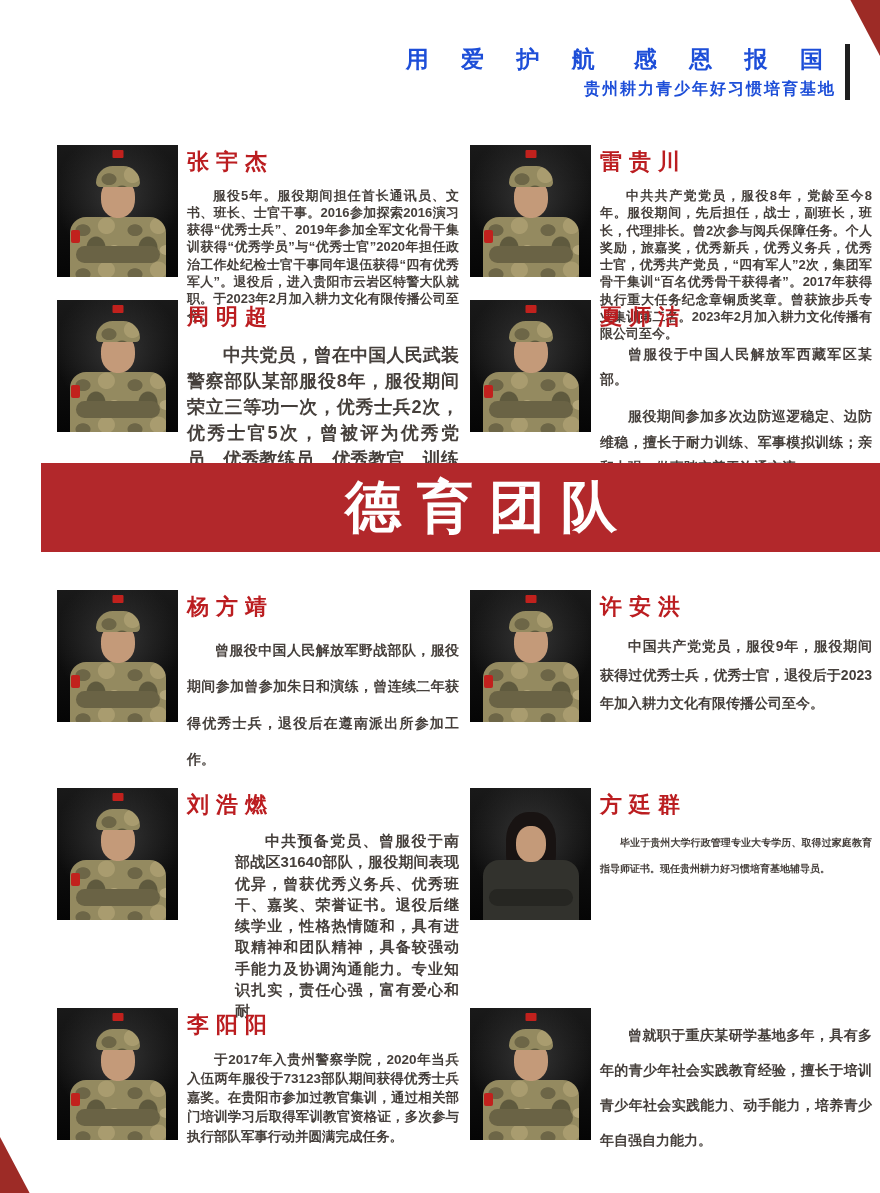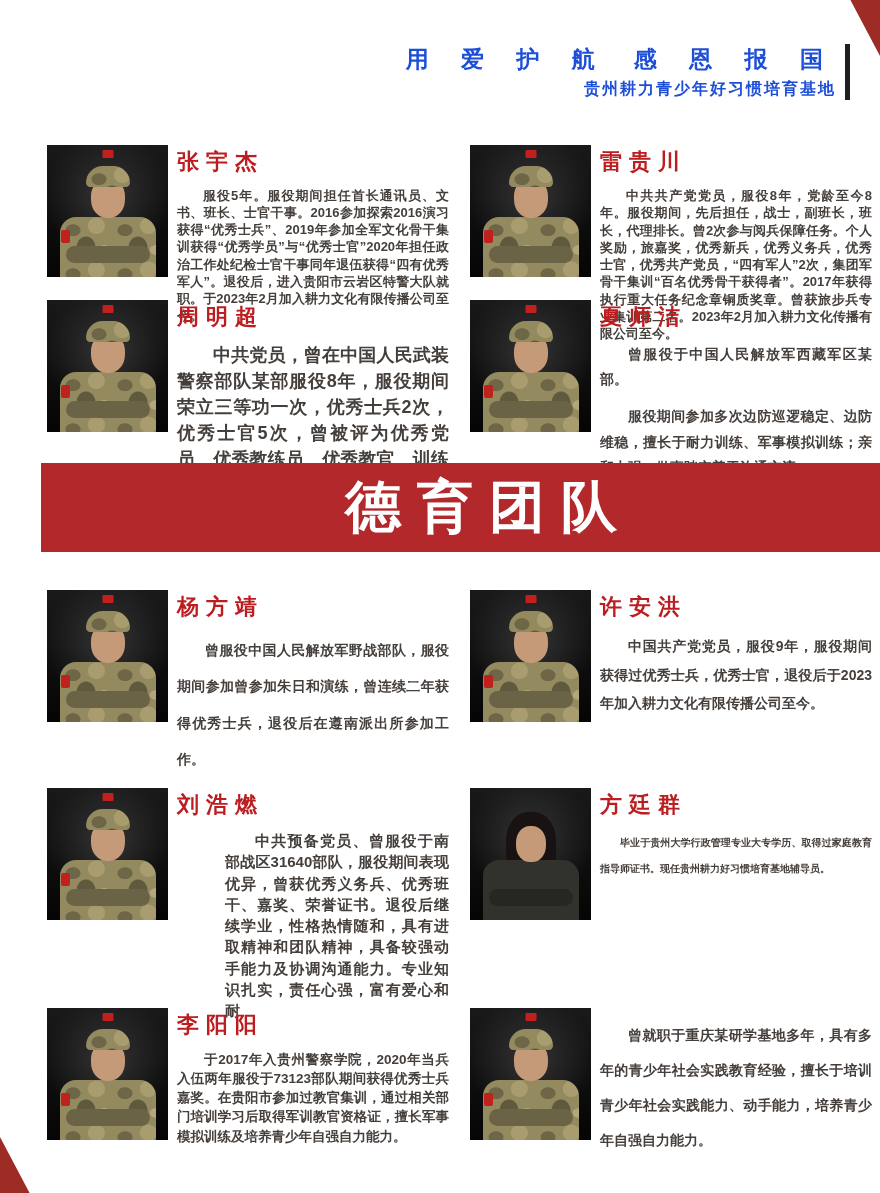--- a/index.html
+++ b/index.html
@@ -23,21 +23,21 @@
   .subtitle { font-size:16px; font-weight:bold; letter-spacing:2px; margin-top:4px; white-space:nowrap; }
 
   
   .banner { position:absolute; left:0; top:463px; width:880px; height:89px;
     background:#b2282b; display:flex; align-items:center; justify-content:center;margin-left:41px; }
   .banner-title { color:#ffffff; font-size:56px; font-weight:bold;
     letter-spacing:16px; text-indent:16px; }
 
   
   .profile { position:absolute; width:404px; }
-  .col-l { left:47px; }  .col-r { left:470px; }
+  .col-l { left:57px; }  .col-r { left:470px; }
   .r1 { top:145px; } .r2 { top:300px; } .r3 { top:590px; } .r4 { top:788px; } .r5 { top:1008px; }
 
   .photo { position:absolute; left:0; top:0; width:121px; height:132px;
     background:linear-gradient(#191919,#050505); overflow:hidden; }
   .photo .glow { position:absolute; left:0; top:0; width:100%; height:100%;
     background:radial-gradient(circle at 50% 38%, #343434 0%, rgba(0,0,0,0) 62%); }
   .camo {
     background-color:#948a60;
     background-image:
       radial-gradient(ellipse at 25% 30%, #6d6647 0 7px, rgba(0,0,0,0) 8px),
@@ -222,21 +222,21 @@
       <div class="glow"></div>
       <div class="torso camo"></div>
       <div class="arms"></div>
       <div class="patch"></div>
       <div class="head"></div>
       <div class="cap camo"></div>
       <div class="cap-badge"></div>
     </div>
     <div class="pbody">
       <div class="pname">李阳阳</div>
-      <p class="bio" style="font-size:13.5px;line-height:1.42;">于2017年入贵州警察学院，2020年当兵入伍两年服役于73123部队期间获得优秀士兵嘉奖。在贵阳市参加过教官集训，通过相关部门培训学习后取得军训教官资格证，擅长军事模拟训练及培养青少年自强自力能力。</p>
+      <p class="bio" style="font-size:13.5px;line-height:1.42;">于2017年入贵州警察学院，2020年当兵入伍两年服役于73123部队期间获得优秀士兵嘉奖。在贵阳市参加过教官集训，通过相关部门培训学习后取得军训教官资格证，多次参与执行部队军事行动并圆满完成任务。</p>
     </div>
   </div>
 
   <div class="profile col-r r5">
     <div class="photo">
       <div class="glow"></div>
       <div class="torso camo"></div>
       <div class="arms"></div>
       <div class="patch"></div>
       <div class="head"></div>

